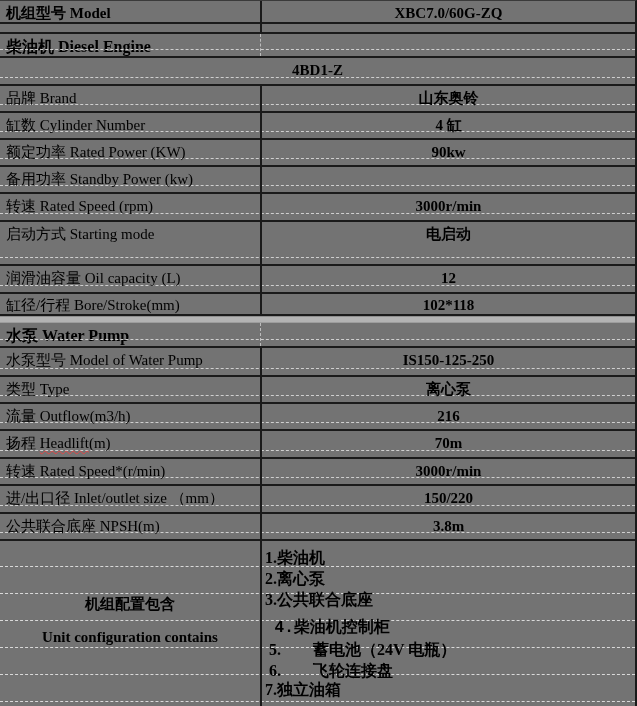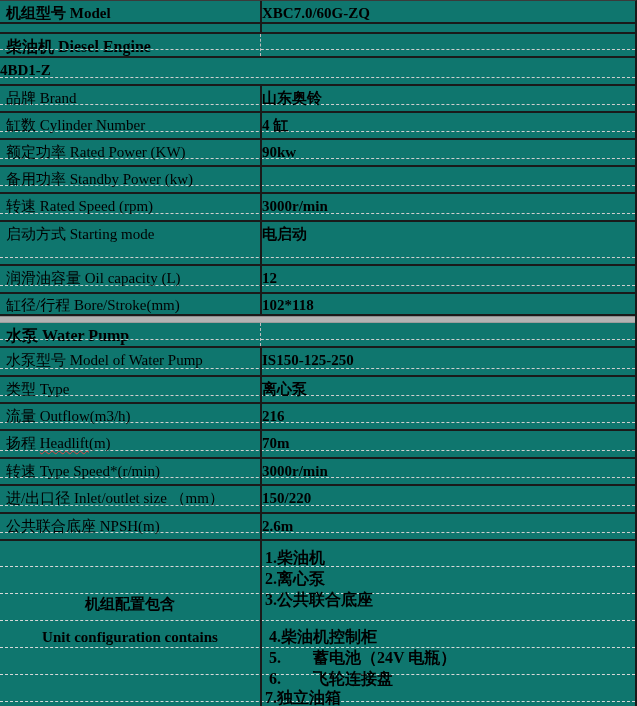--- a/index.html
+++ b/index.html
@@ -1,41 +1,41 @@
 <!DOCTYPE html>
 <html><head>
 <meta charset="utf-8">
 <style>
   * { box-sizing: border-box; margin: 0; padding: 0; }
   html,body { background:#fff; }
   body { width:637px; font-family:"Liberation Serif","DejaVu Serif",serif; color:#000; }
-  .sheet { position:relative; width:637px; height:706px; background:#0f766e;
+  .sheet { position:relative; width:637px; height:706px; background:#737373;
            border-top:1px solid #3a3a3a; border-right:2px solid #1a1a1a; overflow:hidden; }
   .row { position:relative; display:flex; width:100%; border-bottom:2px solid #1a1a1a; }
   .row::after { content:""; position:absolute; left:0; right:0; bottom:6px;
                 border-top:1px dashed #cfcfcf; pointer-events:none; }
   .row.nodash::after { display:none; }
   .lcell { width:262px; border-right:2px solid #1a1a1a; padding:3px 4px 0 6px;
            font-size:15px; line-height:18px; white-space:pre; overflow:hidden; position:relative; z-index:1; }
-  .vcell { flex:1; font-weight:bold; font-size:15px; line-height:18px;
+  .vcell { flex:1; text-align:center; font-weight:bold; font-size:15px; line-height:18px;
            padding-top:3px; white-space:pre; position:relative; z-index:1; }
   .b { font-weight:bold; }
   .section-cell { width:100%; padding:4px 4px 0 6px; font-weight:bold; font-size:16px; line-height:18px; }
   .vdash { position:absolute; left:260px; top:0; bottom:0; border-left:1px dashed #bdbdbd; }
   .tiny .lcell { padding:0 0 0 1px; }
   .sep { height:7px; background:#b3b3b3; border-top:1px solid #8f8f8f; border-bottom:1px solid #9d9d9d; }
   .misspell { text-decoration: underline wavy #e04545 1px; text-underline-offset:2px; }
   .bottom { border-bottom:none; }
   .bottom .lcell { display:flex; flex-direction:column; align-items:center; justify-content:flex-start;
                    padding:54px 2px 0 2px; text-align:center; white-space:normal; }
   .cfg-cn { font-weight:bold; font-size:15px; line-height:19px; }
   .cfg-en { font-weight:bold; font-size:15px; line-height:19px; margin-top:14px; }
   .cfg-list { flex:1; padding:6px 2px 0 3px; position:relative; z-index:1; }
   .cfg-item { font-weight:bold; font-size:16px; line-height:21px; white-space:pre; }
-  .cfg-item:nth-child(4) { margin-top:16px; }
+  .cfg-item:nth-child(4) { margin-top:8px;font-family:Liberation Mono, monospace; }
   .cfg-item:nth-child(7) { margin-top:-2px; }
   .grid-dash { position:absolute; left:0; right:0; border-top:1px dashed #d9d9d9; z-index:0; }
 </style>
 </head>
 <body>
 
 <div class="sheet">
 
   <div class="row nodash" style="height:23px">
     <div class="lcell b"><span>机组型号 Model</span></div>
@@ -117,32 +117,32 @@
     <div class="lcell"><span>流量 Outflow(m3/h)</span></div>
     <div class="vcell"><span>216</span></div>
   </div>
 
   <div class="row" style="height:28px">
     <div class="lcell"><span>扬程 </span><span class="misspell">Headlift</span><span>(m)</span></div>
     <div class="vcell"><span>70m</span></div>
   </div>
 
   <div class="row" style="height:27px">
-    <div class="lcell"><span>转速 Type Speed*(r/min)</span></div>
+    <div class="lcell"><span>转速 Rated Speed*(r/min)</span></div>
     <div class="vcell"><span>3000r/min</span></div>
   </div>
 
   <div class="row" style="height:28px">
     <div class="lcell"><span>进/出口径 Inlet/outlet size （mm）</span></div>
     <div class="vcell"><span>150/220</span></div>
   </div>
 
   <div class="row" style="height:27px">
     <div class="lcell"><span>公共联合底座 NPSH(m)</span></div>
-    <div class="vcell"><span>2.6m</span></div>
+    <div class="vcell"><span>3.8m</span></div>
   </div>
 
   <div class="row bottom nodash" style="height:183px">
     <div class="grid-dash" style="top:25px"></div>
     <div class="grid-dash" style="top:52px"></div>
     <div class="grid-dash" style="top:79px"></div>
     <div class="grid-dash" style="top:106px"></div>
     <div class="grid-dash" style="top:133px"></div>
     <div class="grid-dash" style="top:160px"></div>
     <div class="lcell">

